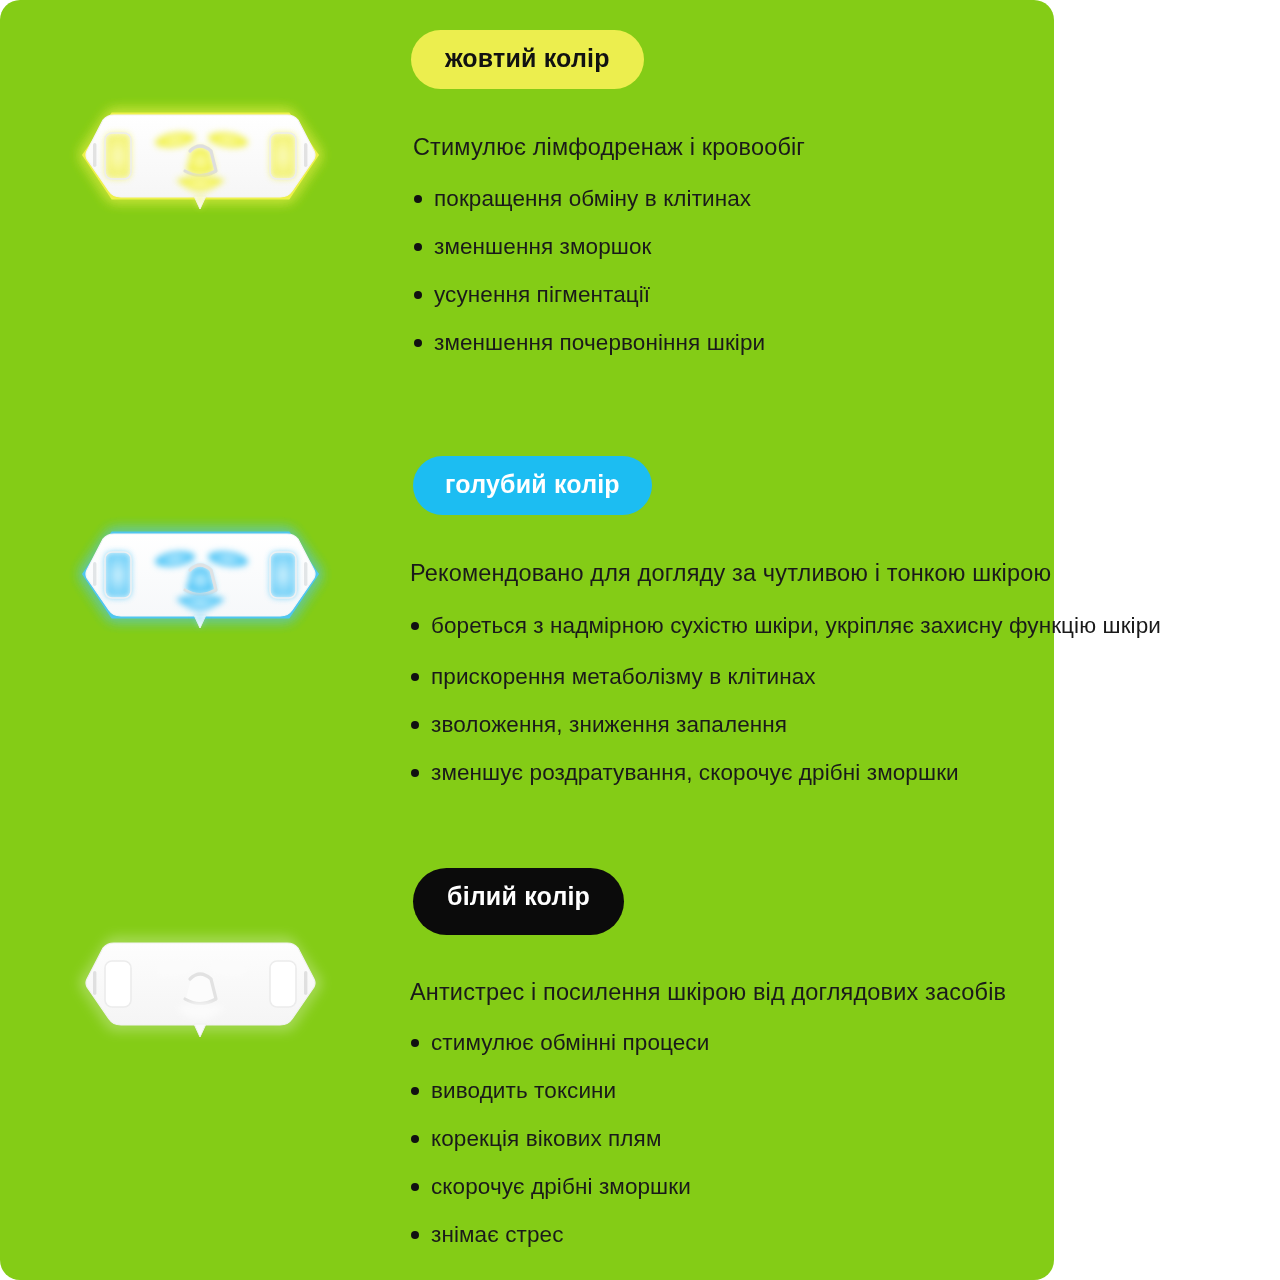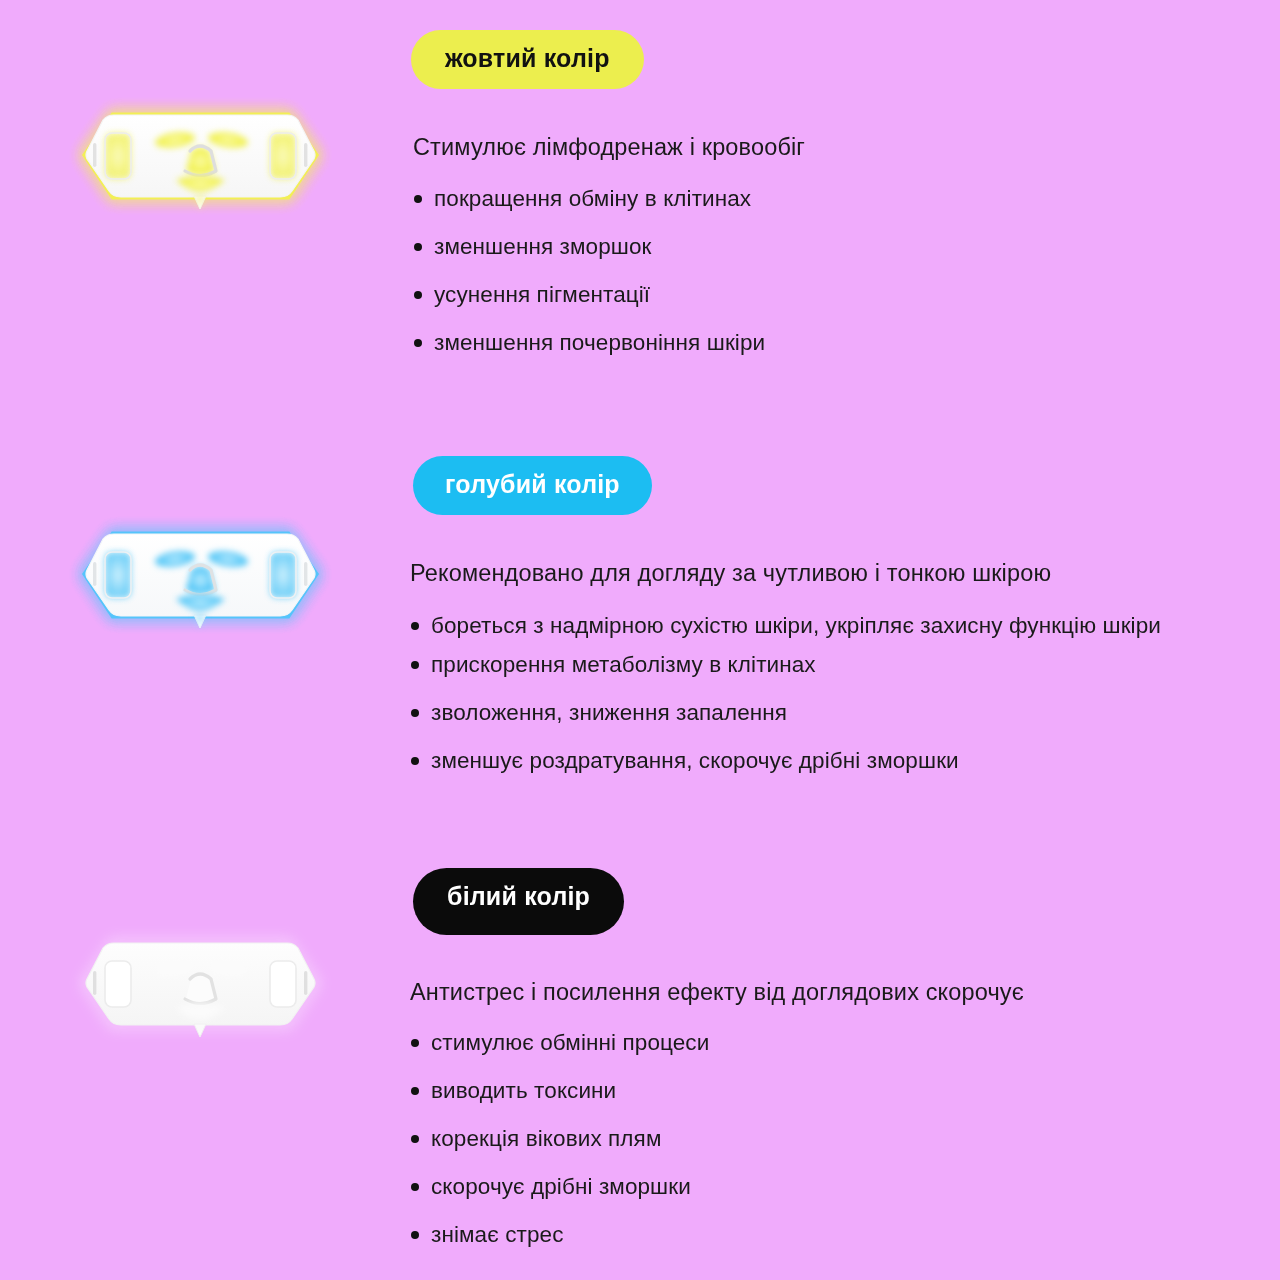--- a/index.html
+++ b/index.html
@@ -7,23 +7,24 @@
   html, body {
     width: 1280px;
     height: 1280px;
     background: #ffffff;
     font-family: "Liberation Sans", sans-serif;
     overflow: hidden;
   }
 
   .page {
     position: relative;
-    width: 1280px;
+    width: 1054px;
     height: 1280px;
-    background: #f0abfc;
+    background: #84cc16;
+    border-radius: 20px;
   }
 
   
   .section {
     position: absolute;
     left: 0;
     width: 1280px;
     display: flex;
     flex-direction: row;
     align-items: flex-start;
@@ -122,21 +123,21 @@
     content: "";
     position: absolute;
     left: 4px;
     top: 50%;
     transform: translateY(-50%);
     width: 8px;
     height: 8px;
     border-radius: 50%;
     background: #111111;
   }
-  ul.bullets > li.two-line { line-height: 30px; margin-bottom: 10px; }
+  ul.bullets > li.two-line { line-height: 30px; margin-bottom: 22px; }
 </style>
 </head>
 <body>
 
 <div class="page">
 
   <div class="section" id="sec-yellow">
 
     <div class="mask-col">
       <div class="mask-wrap">
@@ -312,21 +313,21 @@
           <path d="M113 66 Q122 58 132 66 L137 86 Q122 94 108 86 Z" fill="#fcfcfc"></path>
           <path d="M112 66 Q122 56 133 66 L138 86 Q122 95 107 86" fill="none" stroke="#e2e2e2" stroke-width="3.2" stroke-linecap="round" stroke-linejoin="round"></path>
 
           <path d="M98 95 Q122 86 147 95 Q133 107 122 107 Q111 107 98 95 Z" fill="#fbfbfb" filter="url(#soft-w)"></path>
         </svg>
       </div>
     </div>
 
     <div class="content-col">
       <div class="pill pill-black">білий колір</div>
-      <p class="intro">Антистрес і посилення ефекту від доглядових скорочує</p>
+      <p class="intro">Антистрес і посилення шкірою від доглядових засобів</p>
       <ul class="bullets">
         <li>стимулює обмінні процеси</li>
         <li>виводить токсини</li>
         <li>корекція вікових плям</li>
         <li>скорочує дрібні зморшки</li>
         <li>знімає стрес</li>
       </ul>
     </div>
   </div>
 

